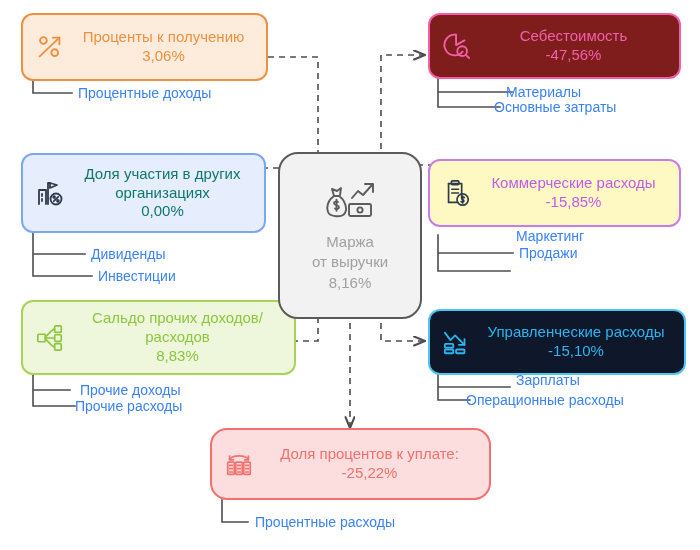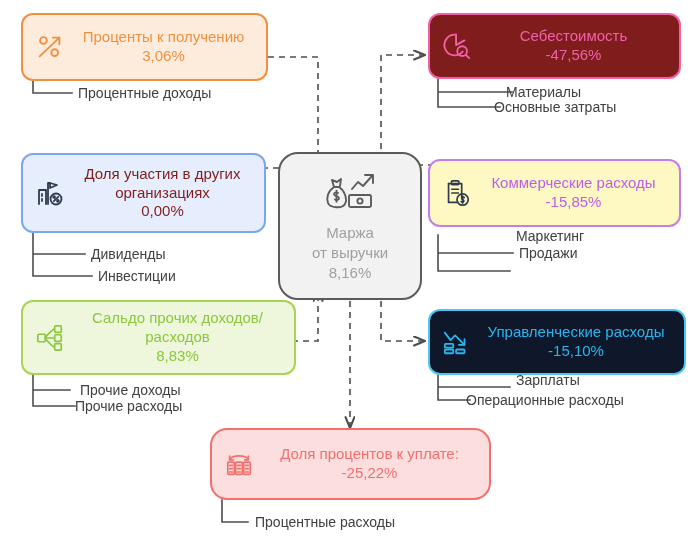--- a/index.html
+++ b/index.html
@@ -51,21 +51,21 @@
     justify-content:center;
   }
   #center .ctr-ico{width:56px;height:46px;display:block;margin-bottom:8px;}
   #center .ctr-txt{
     color:#a0a0a0;font-size:15px;text-align:center;line-height:1.35;
   }
 
   .sub{
     position:absolute;
     font-size:14px;
-    color:#404040;
+    color:#3b82f6;
     white-space:nowrap;
     line-height:1;
   }
 </style>
 </head>
 <body>
 
 <div id="stage">
 
   <svg class="connectors" viewBox="0 0 700 550">
@@ -151,21 +151,21 @@
         <path d="M14 27 L14 6 L16 6"></path>
         <path d="M16 6 L23 8 L16 11 Z"></path>
         <path d="M8 17 L8 19"></path>
         <path d="M8 22 L8 24"></path>
         <circle cx="22" cy="22" r="5.5"></circle>
         <path d="M19.8 24.2 L24.2 19.8"></path>
         <circle cx="20.1" cy="20.1" r="0.9"></circle>
         <circle cx="23.9" cy="23.9" r="0.9"></circle>
       </svg>
     </span>
-    <span class="txt" style="color:#7f1d1d;">
+    <span class="txt" style="color:#0f766e;">
       <span>Доля участия в других</span>
       <span class="line2">организациях</span>
       <span class="line2">0,00%</span>
     </span>
   </div>
   <div class="sub" style="left:91px;top:247px;">Дивиденды</div>
   <div class="sub" style="left:98px;top:269px;">Инвестиции</div>
 
   <div class="node" id="n-violet" style="left:428px;top:159px;width:253px;height:68px;border-color:#c77ce8;background:#fef9c3;">
     <span class="ico">
@@ -241,21 +241,21 @@
         <path d="M23 17.5 L26 17.5 M23 21 L26 21 M23 24.5 L26 24.5"></path>
       </svg>
     </span>
     <span class="txt" style="color:#f2706e;">
       <span>Доля процентов к уплате:</span>
       <span class="line2">-25,22%</span>
     </span>
   </div>
   <div class="sub" style="left:255px;top:515px;">Процентные расходы</div>
 
-  <div id="center" style="left:278px;top:152px;width:144px;height:148px;">
+  <div id="center" style="left:278px;top:152px;width:144px;height:167px;">
     <span class="ctr-ico">
       <svg width="56" height="46" viewBox="0 0 56 46" fill="none" stroke="#5b5b5b" stroke-width="1.9" stroke-linecap="round" stroke-linejoin="round">
         <path d="M30 20 L36 13 L41 17 L50 7"></path>
         <path d="M43 6 L51 6 L51 14"></path>
         <path d="M12 18 C6 22 4 29 6 34 C8 39 20 40 23 35 C26 30 22 21 17 18 Z"></path>
         <path d="M12 18 L10 11 L15 13 L19 10 L18 17"></path>
         <path d="M16 24 C15 23.3 12 23.2 12 25.3 C12 27.5 17 26.8 17 29.2 C17 31.2 14 31.2 13 30.5"></path>
         <path d="M14.5 21.8 L14.5 32.8"></path>
         <rect x="27" y="26" width="22" height="12" rx="1.5"></rect>
         <circle cx="38" cy="32" r="2.6"></circle>

